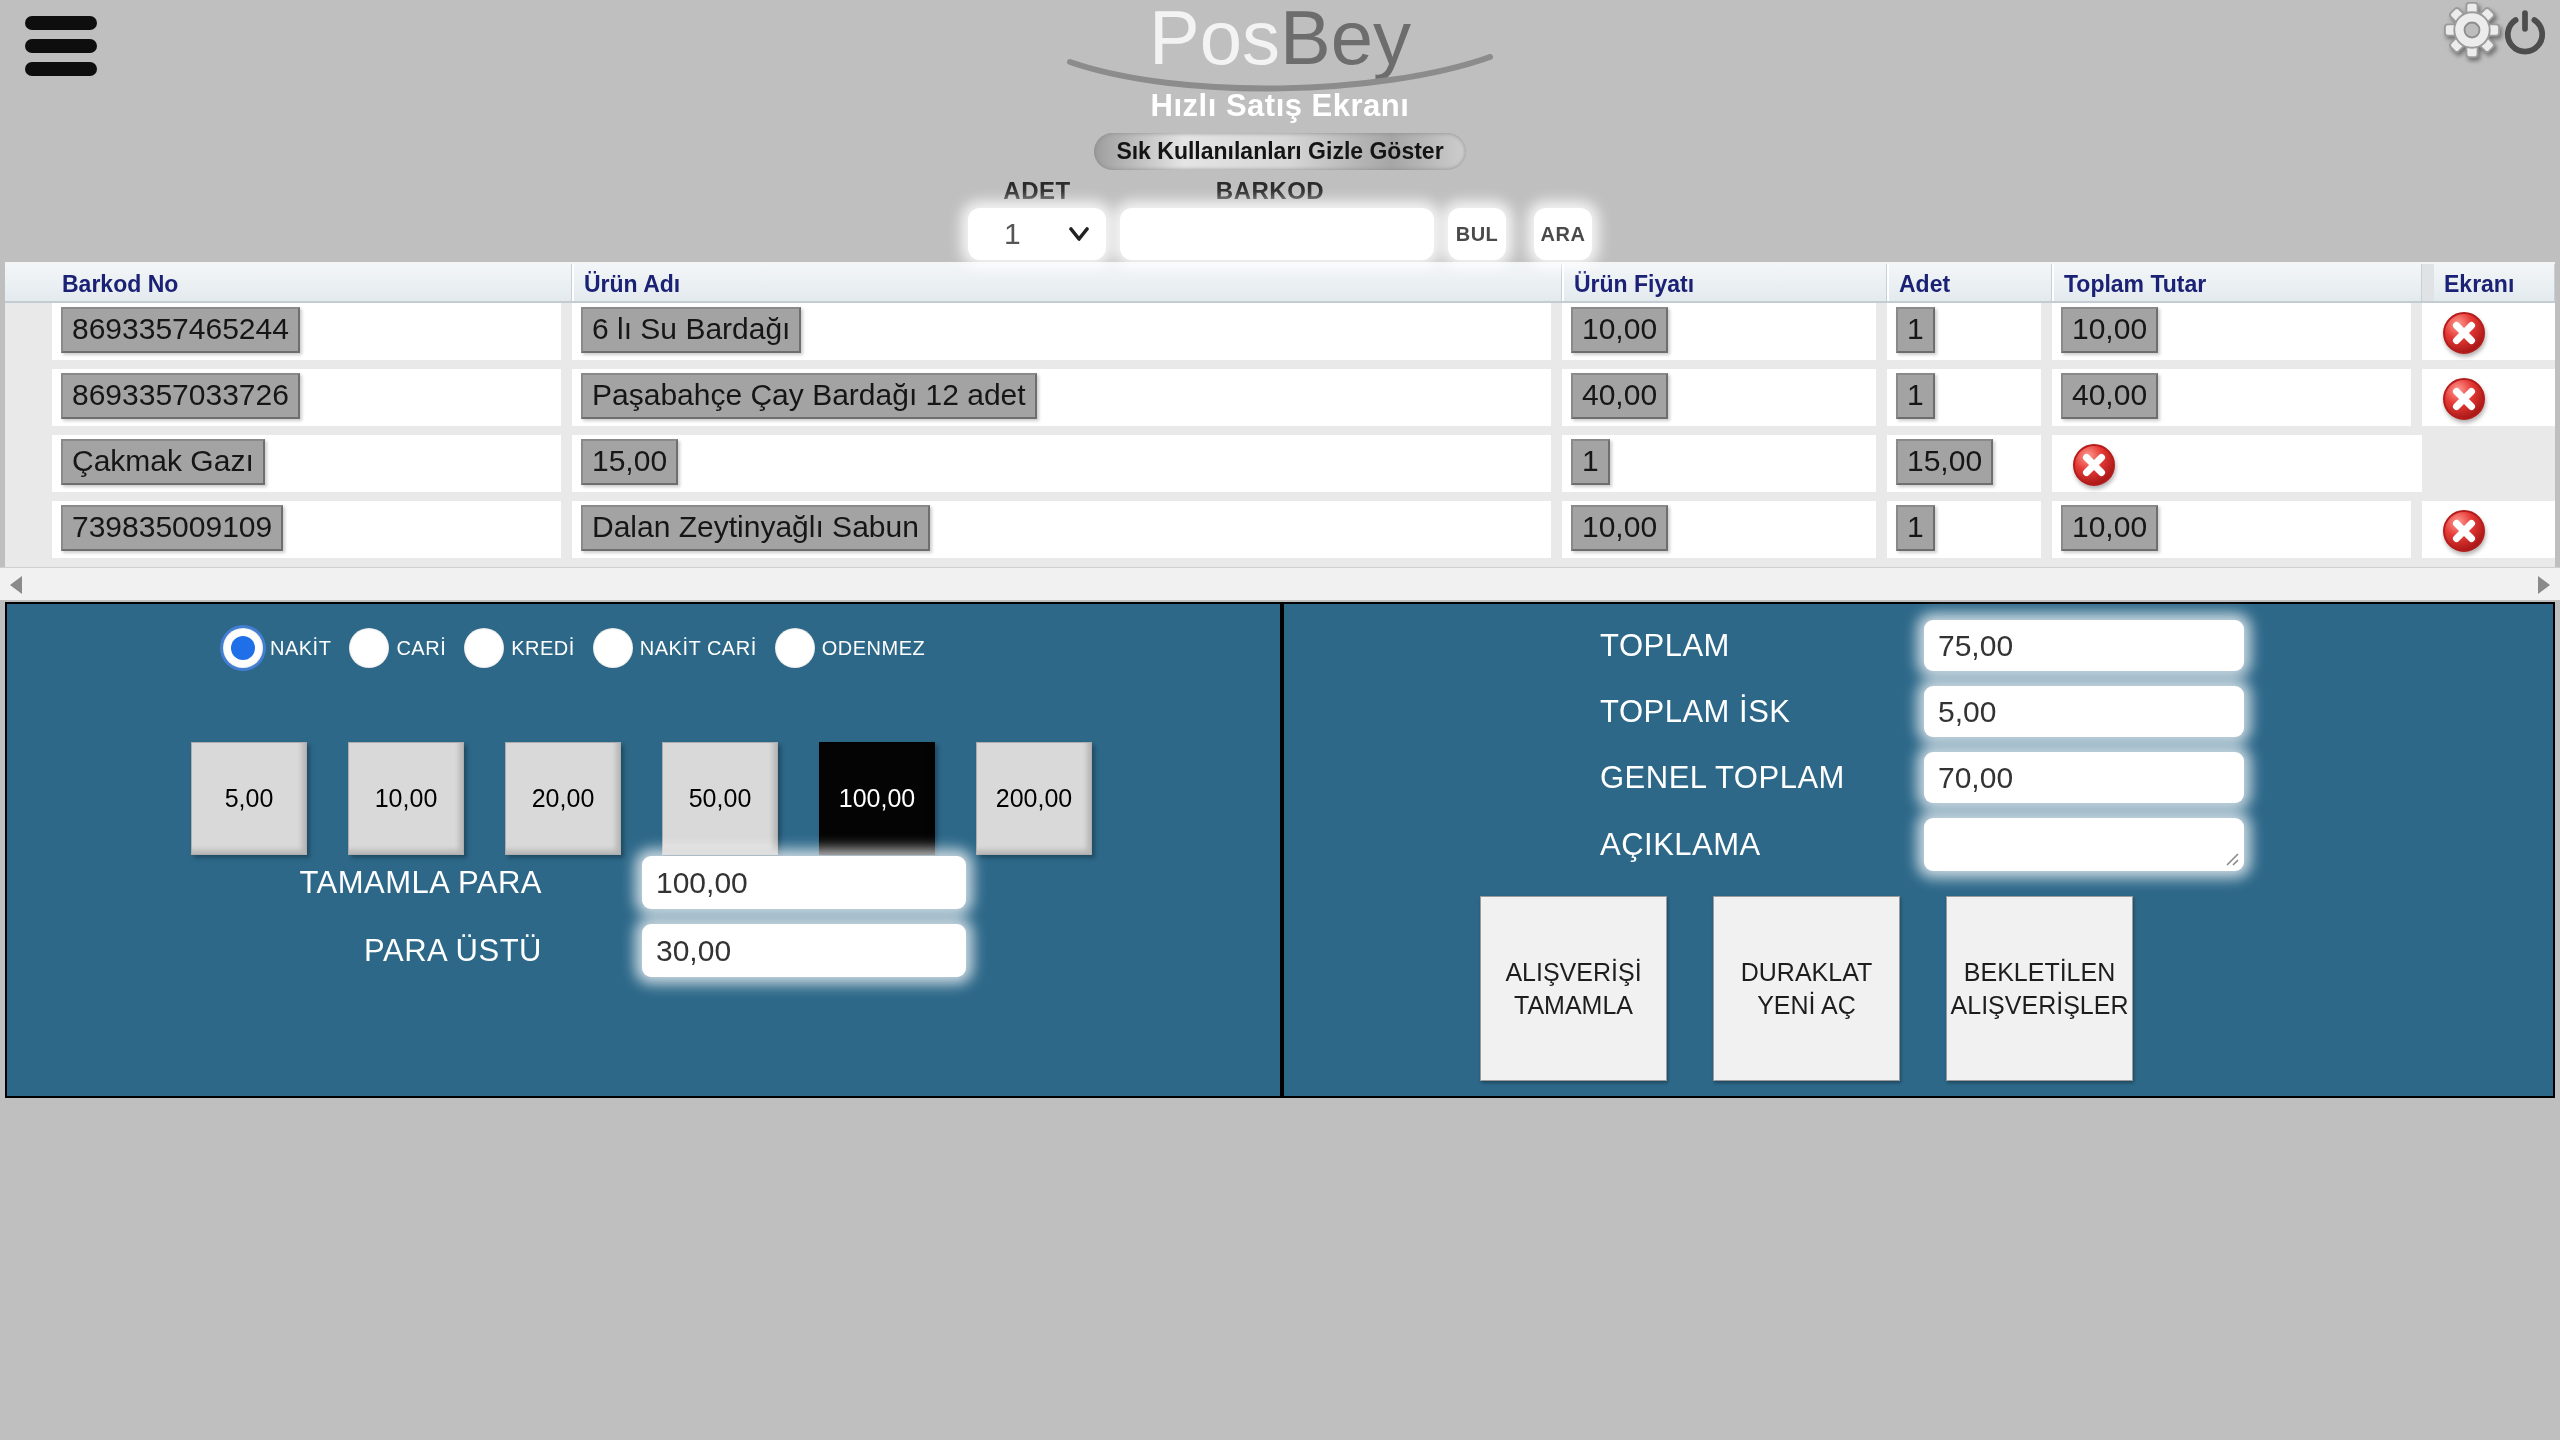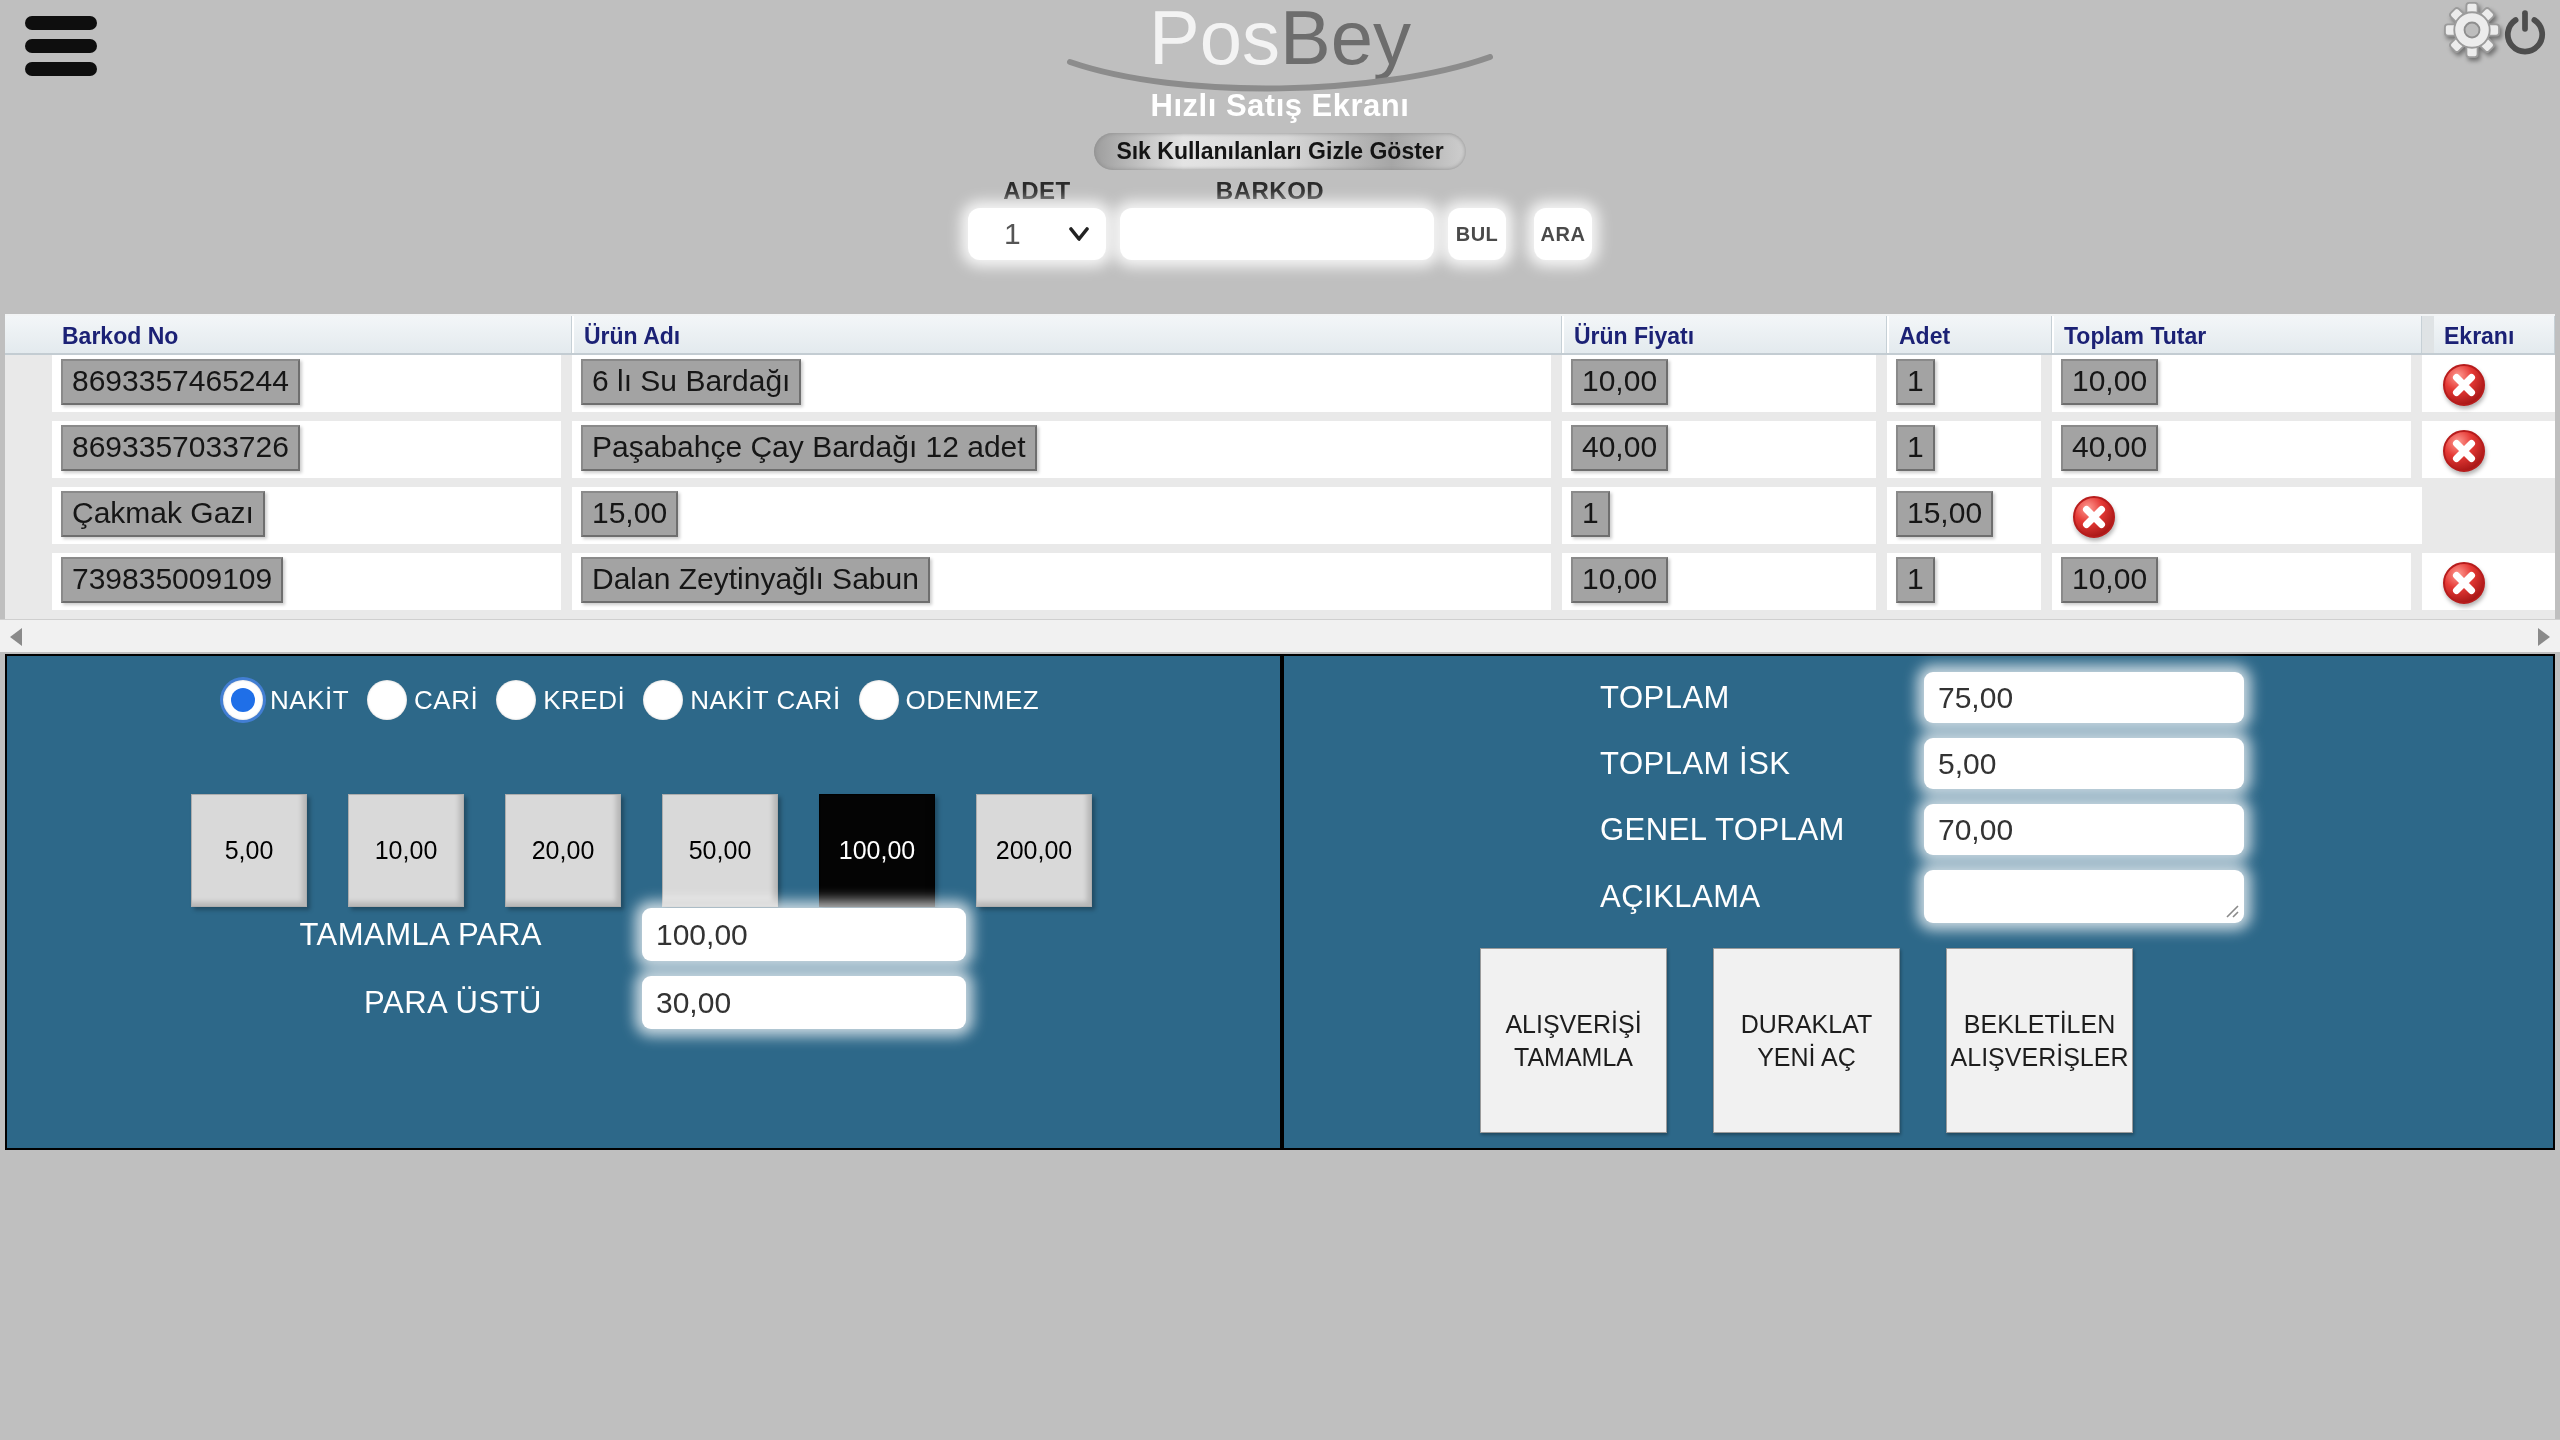--- a/index.html
+++ b/index.html
@@ -1,20 +1,20 @@
 <!DOCTYPE html>
 <html><head>
 <meta charset="utf-8">
 <style>
   * { margin:0; padding:0; box-sizing:border-box; }
   html,body { width:2560px; height:1440px; overflow:hidden; }
   body { background:#bfbfbf; font-family:"Liberation Sans", sans-serif; }
 
   
-  .top { position:relative; height:314px; }
+  .top { position:relative; height:262px; }
   .hamburger { position:absolute; left:25px; top:16px; cursor:pointer; }
   .hamburger .bar { width:72px; height:14px; background:#0e0e0e; border-radius:7px; margin-bottom:9px; }
   .top-icons { position:absolute; right:10px; top:2px; display:flex; align-items:flex-start; }
   .gear { filter:drop-shadow(2px 3px 2px rgba(0,0,0,.4)); }
   .power { margin-top:6px; }
 
   .brand { position:absolute; left:50%; transform:translateX(-50%); top:0; display:flex; flex-direction:column; align-items:center; }
   .logo { position:relative; line-height:.95; font-size:76px; letter-spacing:0; white-space:nowrap; padding:2px 10px 14px; }
   .logo .p1 { color:#f3f3f3; }
   .logo .p2 { color:#6d6d6d; }
@@ -59,21 +59,21 @@
   .panel.left { width:1277px; }
   .panel.right { flex:1; }
 
   .methods { position:absolute; left:216px; top:24px; display:flex; align-items:center; }
   .method { display:flex; align-items:center; margin-right:18px; cursor:pointer; }
   .radio { width:40px; height:40px; border-radius:50%; background:#fff; display:flex; align-items:center; justify-content:center;
            box-shadow:inset 0 0 2px rgba(0,0,0,.25); }
   .method.sel .radio { box-shadow:0 0 0 3px rgba(70,130,225,.85), inset 0 0 2px rgba(0,0,0,.2); }
   .radio .dot { width:24px; height:24px; border-radius:50%; background:transparent; }
   .method.sel .radio .dot { background:#1f6fe8; }
-  .mlabel { color:#fff; font-size:26px; margin-left:7px; letter-spacing:.5px; white-space:nowrap; }
+  .mlabel { color:#fff; font-size:20px; margin-left:7px; letter-spacing:.5px; white-space:nowrap; }
 
   .denoms { position:absolute; left:184px; top:138px; display:flex; }
   .denom { width:116px; height:113px; margin-right:41px; background:#d9d9d9; border:1px solid #adadad; color:#000;
            font-size:25px; display:flex; align-items:center; justify-content:center; cursor:pointer;
            box-shadow:inset -4px -4px 5px rgba(0,0,0,.16), 3px 3px 4px rgba(0,0,0,.28); }
   .denom.sel { background:#040404; color:#fff; border-color:#000; }
 
   .cashrow { position:absolute; left:0; width:100%; display:flex; align-items:center; }
   .cashrow.r1 { top:252px; } .cashrow.r2 { top:320px; }
   .clabel { flex:0 0 535px; text-align:right; color:#fff; font-size:31px; letter-spacing:.5px; }

